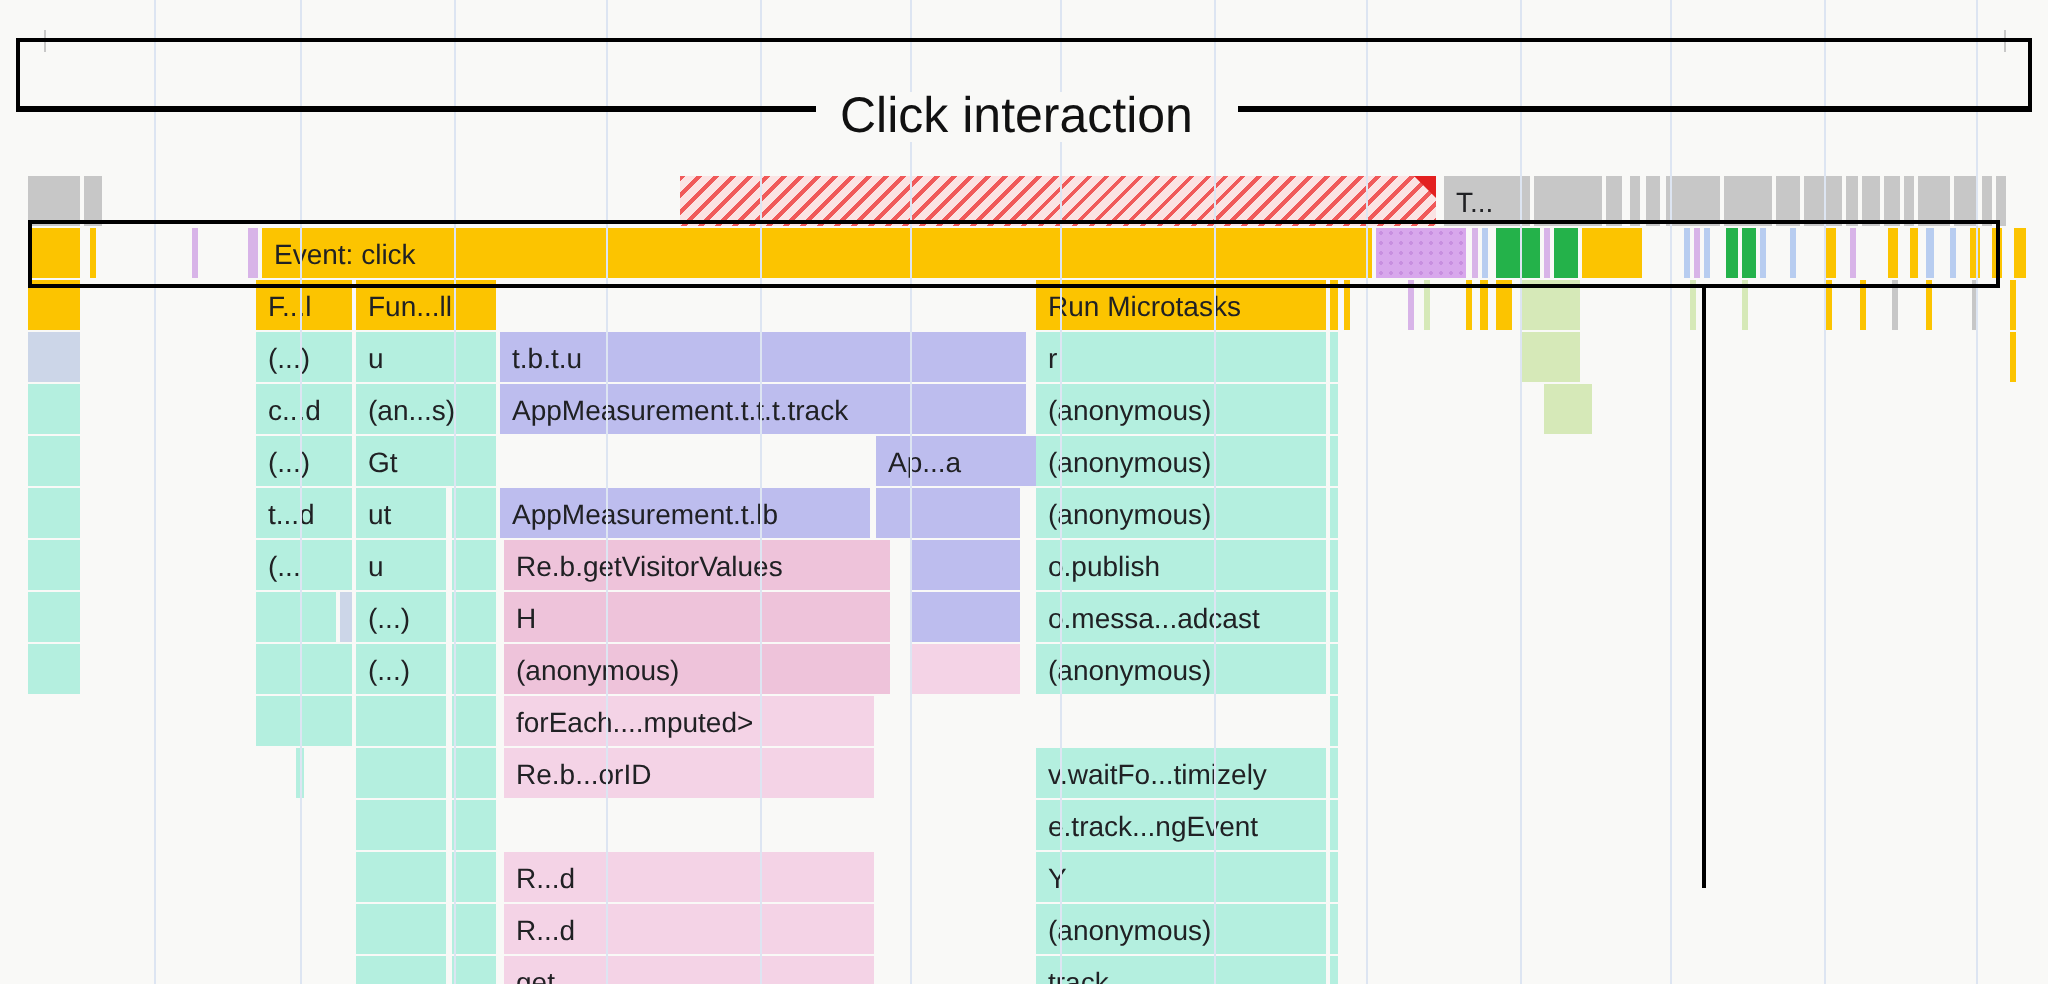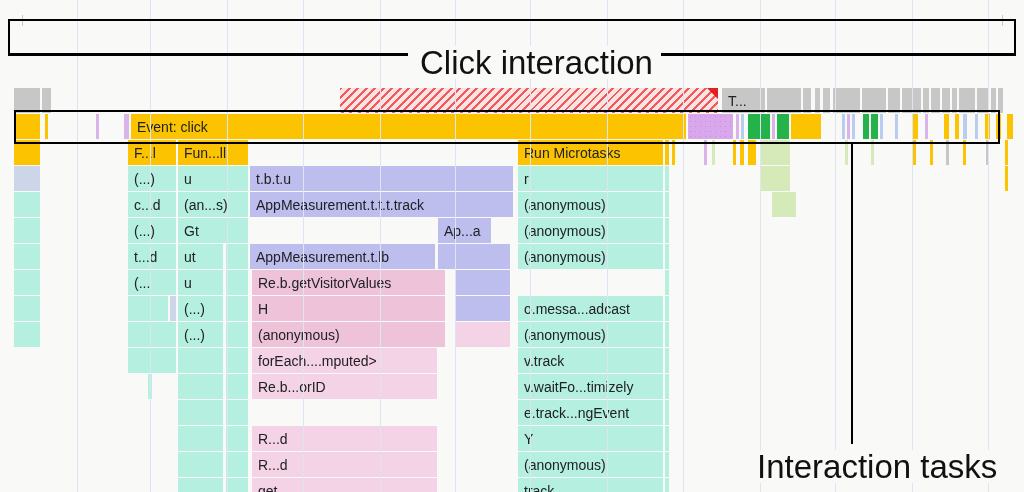--- a/index.html
+++ b/index.html
@@ -26,21 +26,21 @@
   .pointer-rail-cap2{position:absolute;top:15px;width:1px;height:11px;background:#c8c8c8;z-index:2;}
   .pointer-bar{position:absolute;left:130px;top:8px;width:558px;height:25px;
      background:#e8b463;z-index:3;}
   .pointer-bar .lbl{font-size:14px;color:#202124;}
   .tri-red{position:absolute;right:0;top:0;width:0;height:0;
      border-top:11px solid #e32020;border-left:11px solid transparent;z-index:4;}
 
   
   .ann-box{position:absolute;border:2.5px solid #000;box-sizing:border-box;z-index:40;
      background:transparent;}
-  .ann-text{position:absolute;z-index:45;font-size:33px;color:#111;background:#f9f9f7;
+  .ann-text{position:absolute;z-index:45;font-size:25px;color:#111;background:#f9f9f7;
      line-height:1;padding:0 8px;white-space:nowrap;}
   .ann-line{position:absolute;background:#000;z-index:44;}
 
   
   .track-row{position:absolute;left:0;width:1024px;}
 
   .task{background:#c7c7c7;}
   .task-hatch{
     background-color:#fbe3e3;
     background-image:repeating-linear-gradient(135deg,#f05a5a 0,#f05a5a 2px,#fbe3e3 2px,#fbe3e3 6px);
@@ -210,21 +210,21 @@
         <div class="blk greenlt" style="left: 772px; width: 24px; top: 0px; height: 25px;"></div>
       </div>
       <div class="track-row" style="top: 218px; height: 25px;">
         <div class="blk teal" style="left: 14px; width: 26px; top: 0px; height: 25px;"></div>
         <div class="blk teal" style="left: 128px; width: 48px; top: 0px; height: 25px;">
           <span class="lbl">(...)</span>
         </div>
         <div class="blk teal" style="left: 178px; width: 70px; top: 0px; height: 25px;">
           <span class="lbl">Gt</span>
         </div>
-        <div class="blk lav" style="left: 438px; width: 53px; top: 0px; height: 25px;">
+        <div class="blk lav" style="left: 438px; width: 93px; top: 0px; height: 25px;">
           <span class="lbl">Ap...a</span>
         </div>
         <div class="blk teal" style="left: 518px; width: 145px; top: 0px; height: 25px;">
           <span class="lbl">(anonymous)</span>
         </div>
         <div class="blk teal" style="left: 665px; width: 4px; top: 0px; height: 25px;"></div>
       </div>
       <div class="track-row" style="top: 244px; height: 25px;">
         <div class="blk teal" style="left: 14px; width: 26px; top: 0px; height: 25px;"></div>
         <div class="blk teal" style="left: 128px; width: 48px; top: 0px; height: 25px;">
@@ -249,20 +249,23 @@
           <span class="lbl">(...</span>
         </div>
         <div class="blk teal" style="left: 178px; width: 45px; top: 0px; height: 25px;">
           <span class="lbl">u</span>
         </div>
         <div class="blk teal" style="left: 226px; width: 22px; top: 0px; height: 25px;"></div>
         <div class="blk pink" style="left: 252px; width: 193px; top: 0px; height: 25px;">
           <span class="lbl">Re.b.getVisitorValues</span>
         </div>
         <div class="blk lav" style="left: 455px; width: 55px; top: 0px; height: 25px;"></div>
+        <div class="blk teal" style="left: 518px; width: 145px; top: 0px; height: 25px;">
+          <span class="lbl">o.publish</span>
+        </div>
         <div class="blk teal" style="left: 665px; width: 4px; top: 0px; height: 25px;"></div>
       </div>
       <div class="track-row" style="top: 296px; height: 25px;">
         <div class="blk teal" style="left: 14px; width: 26px; top: 0px; height: 25px;"></div>
         <div class="blk teal" style="left: 128px; width: 40px; top: 0px; height: 25px;"></div>
         <div class="blk bluegray" style="left: 170px; width: 6px; top: 0px; height: 25px;"></div>
         <div class="blk teal" style="left: 178px; width: 45px; top: 0px; height: 25px;">
           <span class="lbl">(...)</span>
         </div>
         <div class="blk teal" style="left: 226px; width: 22px; top: 0px; height: 25px;"></div>
@@ -291,23 +294,20 @@
         </div>
         <div class="blk teal" style="left: 665px; width: 4px; top: 0px; height: 25px;"></div>
       </div>
       <div class="track-row" style="top: 348px; height: 25px;">
         <div class="blk teal" style="left: 128px; width: 48px; top: 0px; height: 25px;"></div>
         <div class="blk teal" style="left: 178px; width: 45px; top: 0px; height: 25px;"></div>
         <div class="blk teal" style="left: 226px; width: 22px; top: 0px; height: 25px;"></div>
         <div class="blk pinklt" style="left: 252px; width: 185px; top: 0px; height: 25px;">
           <span class="lbl">forEach....mputed&gt;</span>
         </div>
-        <div class="blk teal" style="left: 518px; width: 145px; top: 0px; height: 25px;">
-          <span class="lbl">v.track</span>
-        </div>
         <div class="blk teal" style="left: 665px; width: 4px; top: 0px; height: 25px;"></div>
       </div>
       <div class="track-row" style="top: 374px; height: 25px;">
         <div class="blk teal" style="left: 148px; width: 4px; top: 0px; height: 25px;"></div>
         <div class="blk teal" style="left: 178px; width: 45px; top: 0px; height: 25px;"></div>
         <div class="blk teal" style="left: 226px; width: 22px; top: 0px; height: 25px;"></div>
         <div class="blk pinklt" style="left: 252px; width: 185px; top: 0px; height: 25px;">
           <span class="lbl">Re.b...orID</span>
         </div>
         <div class="blk teal" style="left: 518px; width: 145px; top: 0px; height: 25px;">
@@ -358,15 +358,14 @@
       </div>
     </div>
 
   <div class="ann-box" style="left:8px;top:19px;width:1008px;height:36px;border-bottom:none;"></div>
   <div class="ann-line" style="left:8px;top:53px;width:400px;height:2.5px;"></div>
   <div class="ann-line" style="left:619px;top:53px;width:397px;height:2.5px;"></div>
   <div class="ann-text" style="left:412px;top:46px;">Click interaction</div>
 
   <div class="ann-box" style="left:14px;top:110px;width:986px;height:34px;"></div>
   <div class="ann-line" style="left:851px;top:144px;width:2px;height:300px;"></div>
-  <div class="ann-text" style="left:749px;top:450px;">Interaction tasks</div>
 
 </div>
 
 </body></html>

